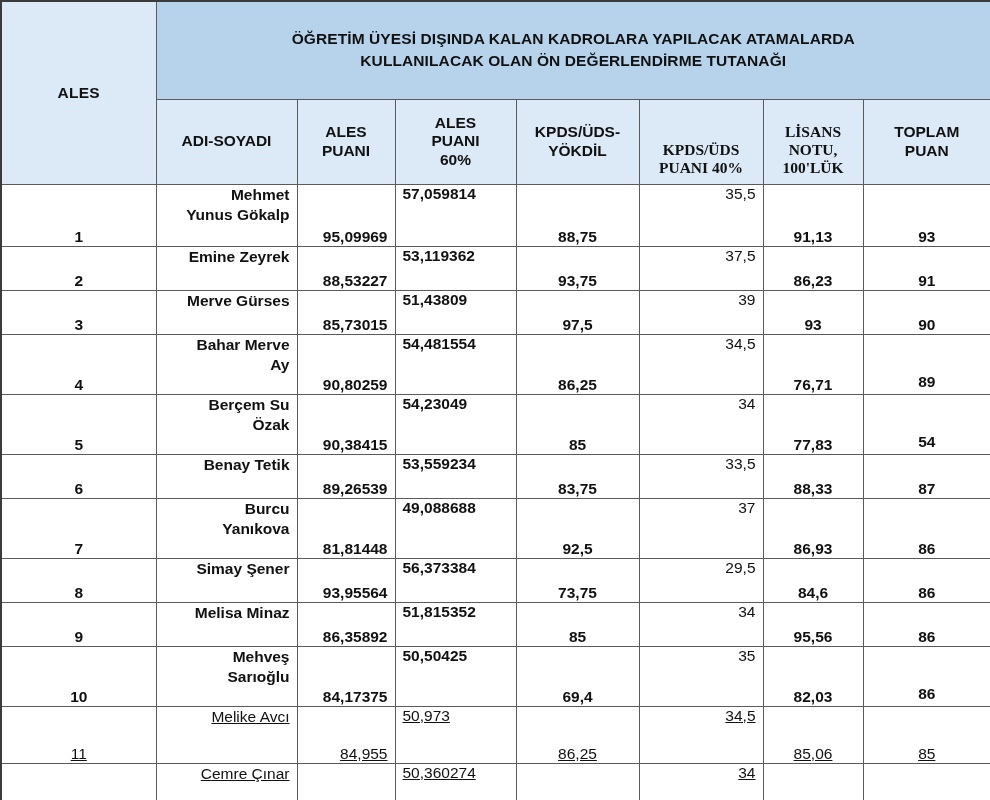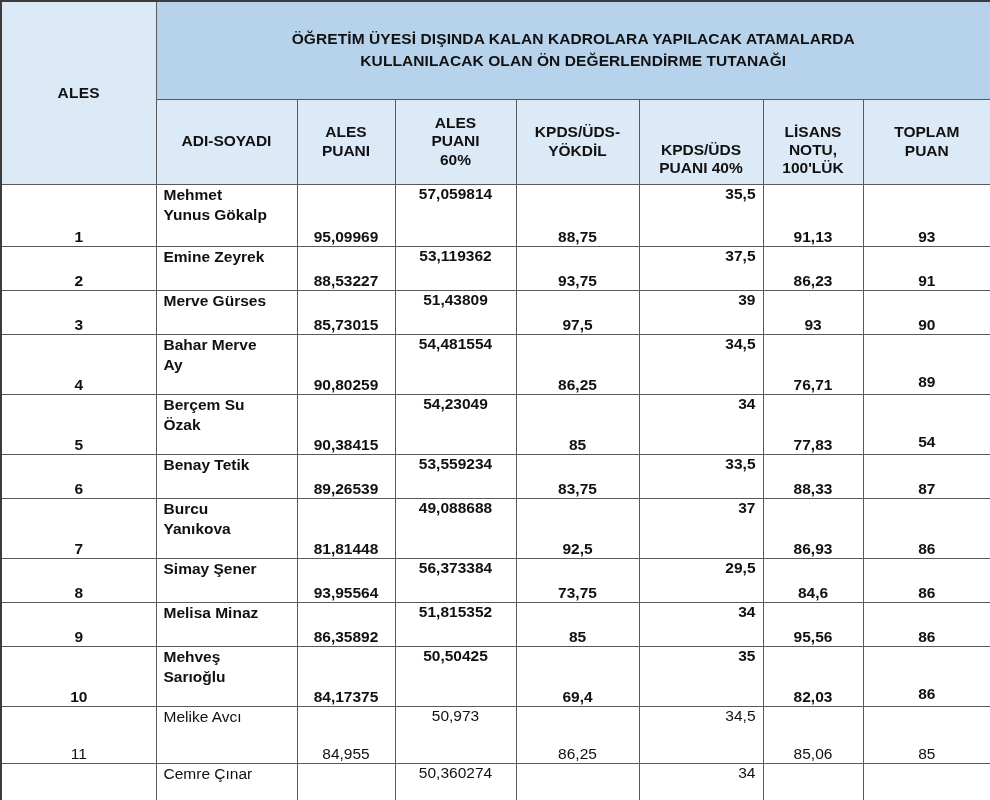--- a/index.html
+++ b/index.html
@@ -58,86 +58,86 @@
     padding: 4px 10px;
   }
   td.col-head {
     background: #dce9f6;
     font-weight: bold;
     font-size: 15.5px;
     line-height: 1.18;
     text-align: center;
   }
   td.col-head.va-mid   { vertical-align: middle; }
-  td.col-head.va-bot   { vertical-align: bottom; padding-bottom: 6px; }
+  td.col-head.va-bot   { vertical-align: bottom; padding-bottom: 6px; font-family: Liberation Serif, serif; }
 
   
   td.c-sira {
     text-align: center;
     vertical-align: bottom;
     font-weight: bold;
     font-size: 16px;
     padding-bottom: 4px;
   }
   td.c-name {
-    text-align: left;
+    text-align: right;
     vertical-align: top;
     font-weight: bold;
     font-size: 16px;
     line-height: 1.32;
     padding-top: 3px;
     padding-left: 9px;
     margin-left: 8px;
   }
   td.c-ales {
-    text-align: center;
+    text-align: right;
     vertical-align: bottom;
     font-weight: bold;
     font-size: 16px;
     padding-bottom: 4px;
   }
   td.c-ales60 {
-    text-align: center;
+    text-align: left;
     vertical-align: top;
     font-weight: bold;
     font-size: 16px;
     padding-top: 3px;
   }
   td.c-kpds {
     text-align: center;
     vertical-align: bottom;
     font-weight: bold;
     font-size: 16px;
     padding-bottom: 4px;
   }
   td.c-kpds40 {
     text-align: right;
     vertical-align: top;
-    font-weight: bold;
+    font-weight: normal;
     font-size: 16px;
     padding-top: 3px;
     padding-right: 9px;
   }
   td.c-lisans {
     text-align: center;
     vertical-align: bottom;
     font-weight: bold;
     font-size: 16px;
     padding-bottom: 4px;
     padding-right: 9px;
   }
   td.c-toplam {
     text-align: center;
     vertical-align: bottom;
     font-weight: bold;
     font-size: 16px;
     padding-bottom: 4px;
   }
   
-  tr.light td { font-weight: normal !important; }
+  tr.light td { font-weight: normal !important; text-decoration: underline; }
 
   
   td.c-toplam.low { padding-bottom: 3px; }
 </style>
 </head>
 <body>
 
 <div id="sheet">
   <table class="grid">
     <colgroup>

